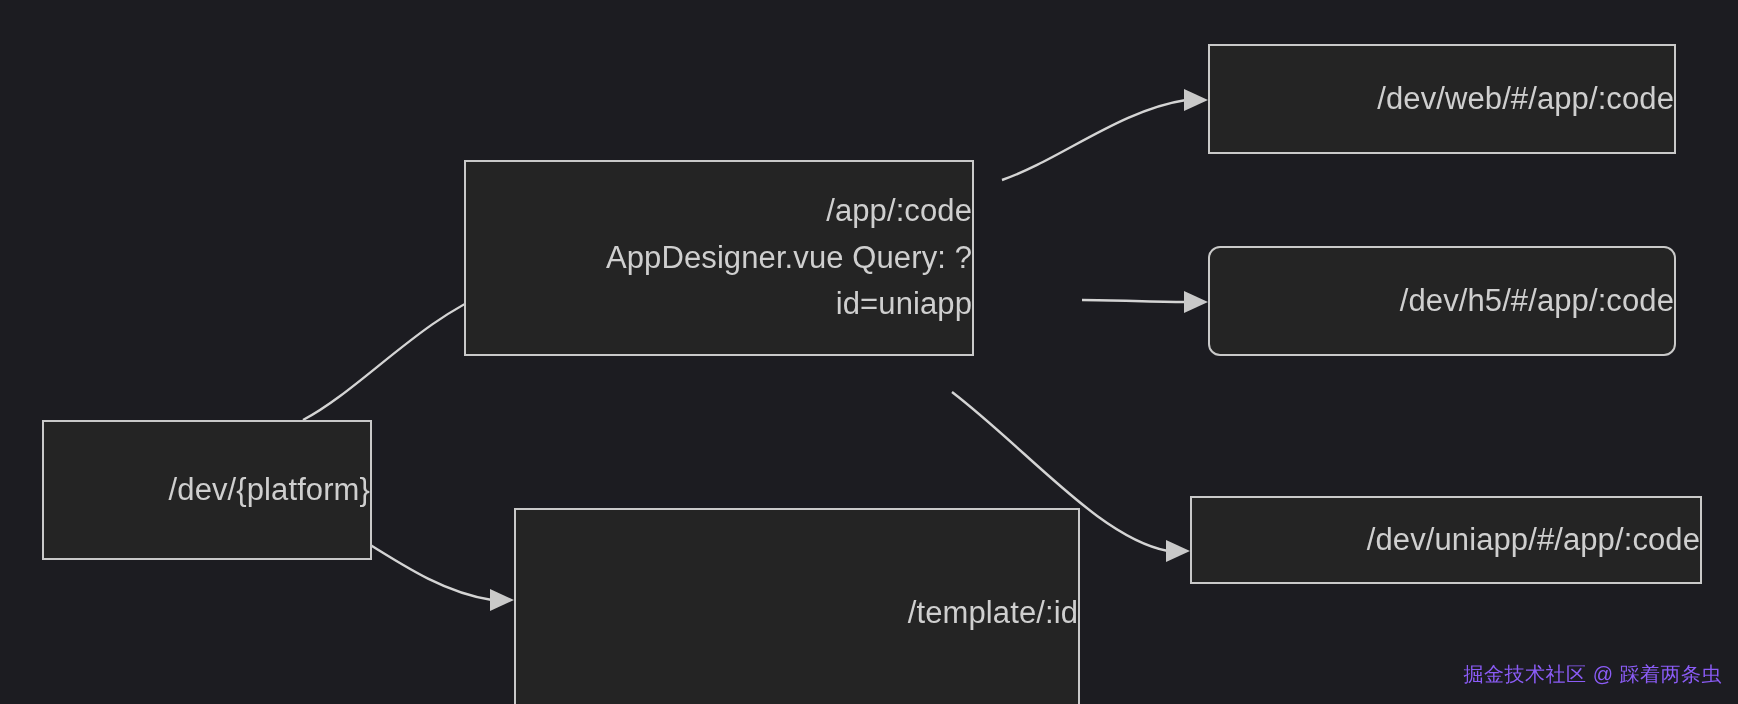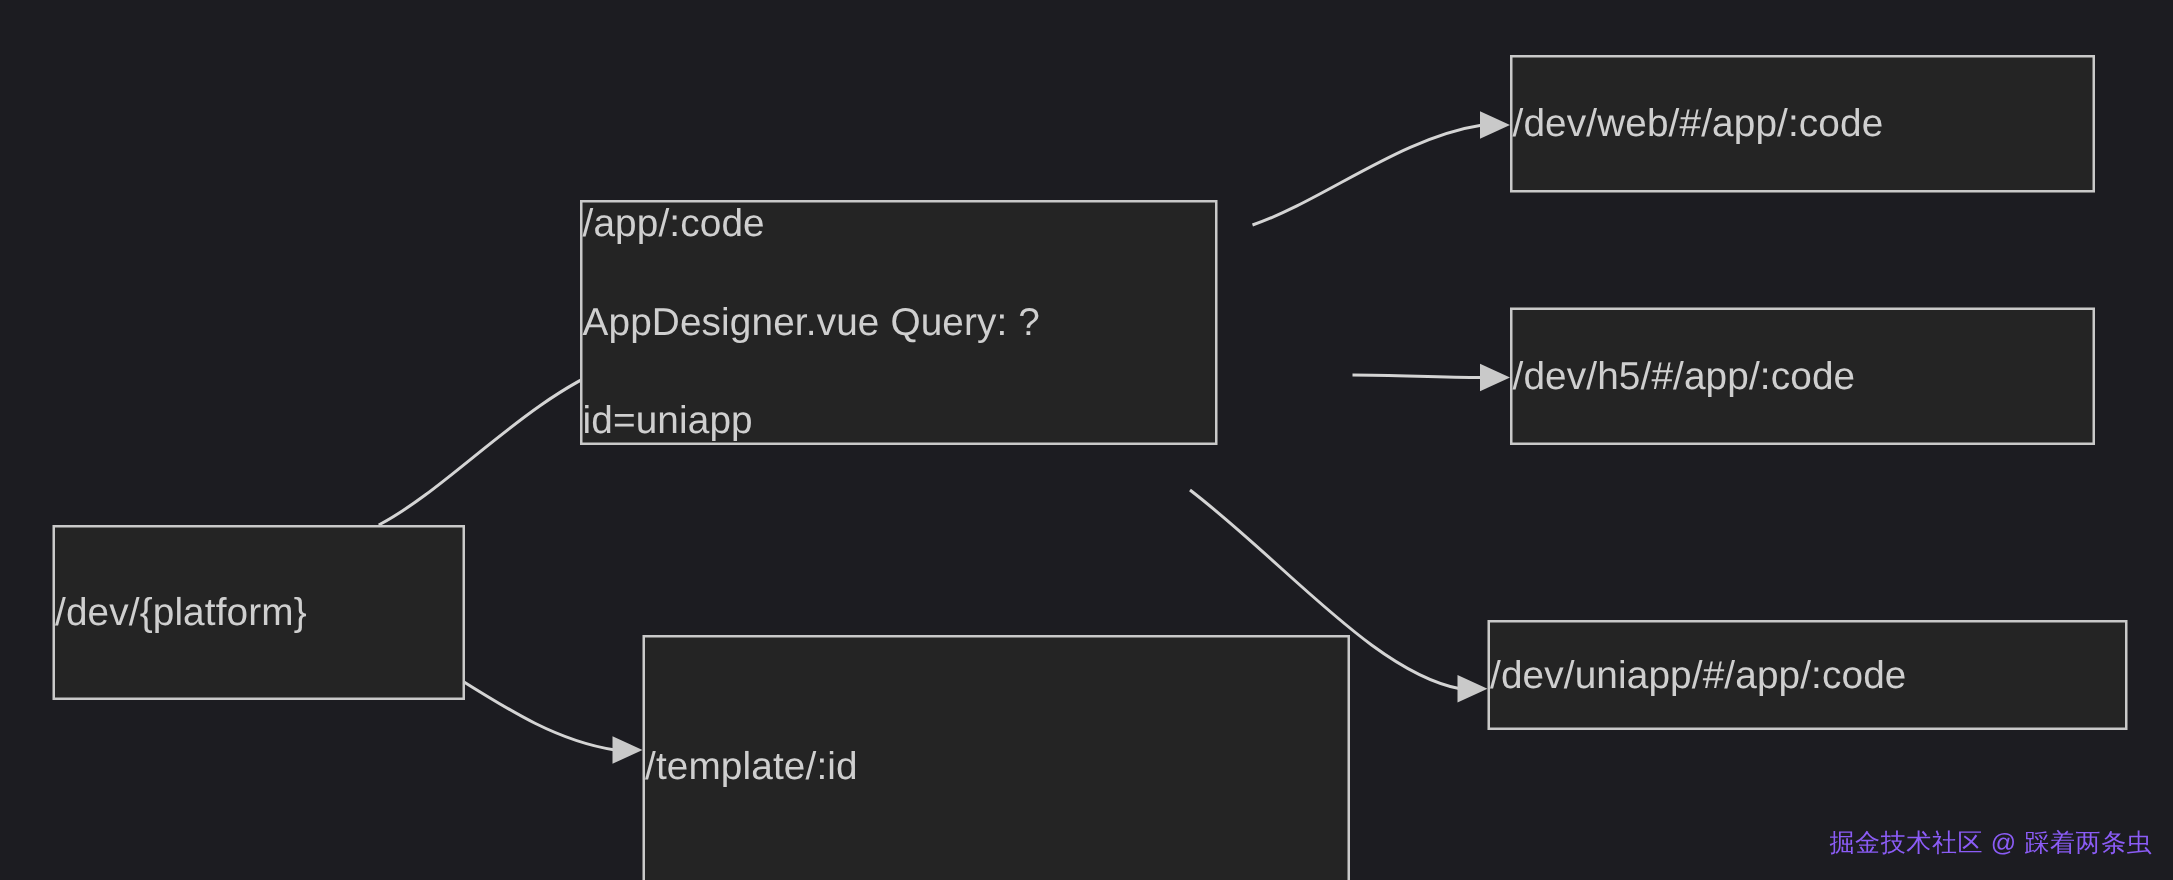--- a/index.html
+++ b/index.html
@@ -15,21 +15,21 @@
     overflow: hidden;
     font-family: "Liberation Sans", sans-serif;
   }
   .node {
     position: absolute;
     box-sizing: border-box;
     background: #242424;
     border: 2px solid #c9c9c9;
     display: flex;
     flex-direction: column;
-    align-items: flex-start;
+    align-items: flex-end;
     justify-content: center;
     color: #cfcfcf;
     font-size: 31px;
     line-height: 1.50;
     text-align: center;
     letter-spacing: 0.1px;
   }
   .node .line { display: block; white-space: nowrap; }
   #edges {
     position: absolute;
@@ -49,24 +49,24 @@
     right: 16px;
     bottom: 16px;
     color: #8b5cf6;
     font-size: 20px;
     letter-spacing: 0.5px;
     white-space: nowrap;
   }
 
   
   #node-platform   { left: 42px;   top: 420px; width: 330px; height: 140px; }
-  #node-appdesign  { left: 514px;  top: 472px; width: 566px; height: 232px; gap: 32px; }
+  #node-appdesign  { left: 514px;  top: 472px; width: 566px; height: 232px; }
   #node-template   { left: 514px;  top: 508px; width: 566px; height: 210px; }
   #node-web        { left: 1208px; top: 44px;  width: 468px; height: 110px; }
-  #node-h5         { left: 1208px; top: 246px; width: 468px; height: 110px; }
+  #node-h5         { left: 1208px; top: 246px; width: 468px; height: 110px; border-radius: 12px; }
   #node-uniapp     { left: 1190px; top: 496px; width: 512px; height: 88px; }
 </style>
 </head>
 <body>
 
 <div id="canvas">
 
   <svg id="edges" viewBox="0 0 1738 704" xmlns="http://www.w3.org/2000/svg">
 
     <g>

